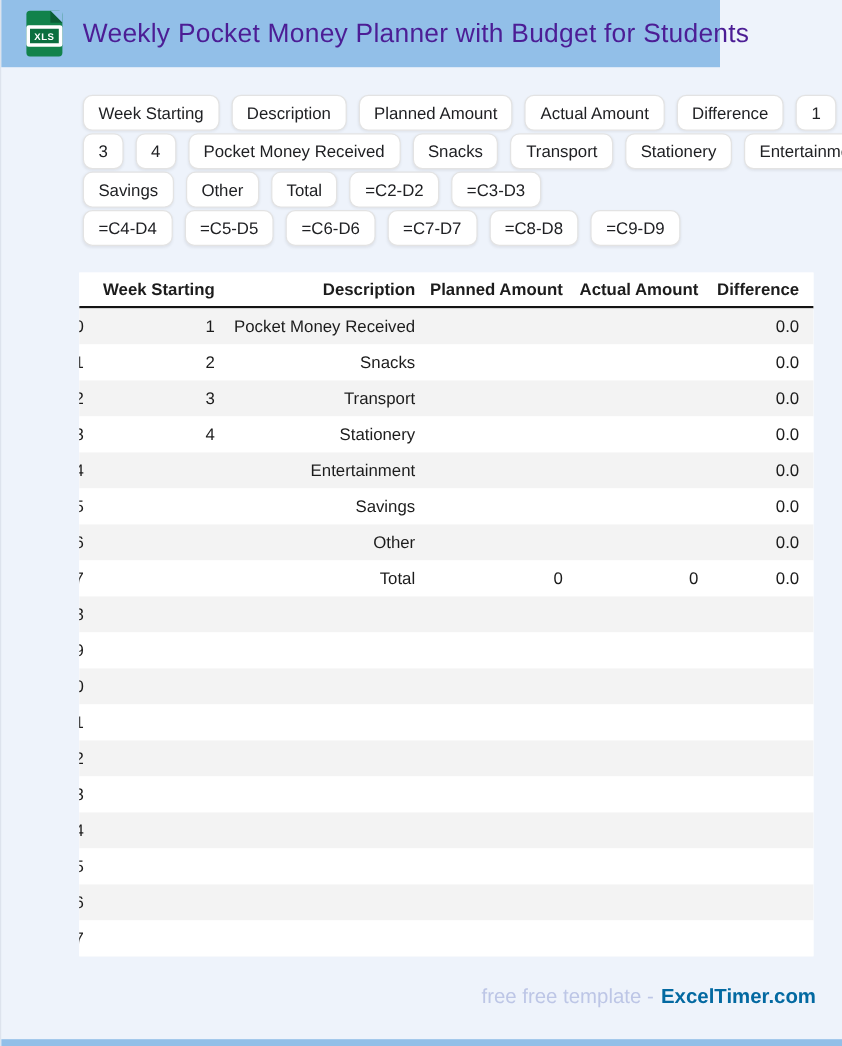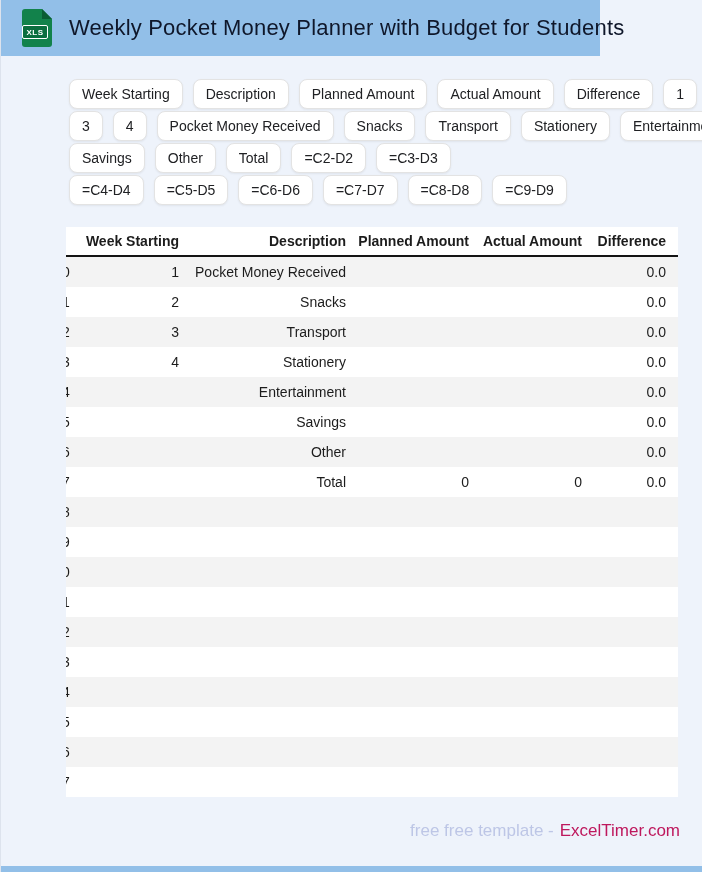--- a/index.html
+++ b/index.html
@@ -20,26 +20,26 @@
   .xls-icon::before{ 
     content:"";position:absolute;top:0;right:0;width:0;height:0;
     border-top:10px solid #92bfe8;border-left:10px solid transparent;
   }
   .xls-icon::after{ 
     content:"";position:absolute;top:0;right:0;width:0;height:0;
     border-bottom:10px solid #0a5c34;border-right:10px solid transparent;
   }
   .xls-band{
     position:absolute;left:0;bottom:8px;width:24px;height:12px;
-    background:#0b6e3f;border:1px solid #ffffff;border-radius:2px;
+    background:#0b6e3f;border:3px solid #ffffff;border-radius:2px;
     color:#ffffff;font-size:8px;font-weight:bold;letter-spacing:.4px;
     display:flex;align-items:center;justify-content:center;
   }
   .title{
-    margin-left:17px;color:#0f172a;font-size:22px;font-weight:500;
+    margin-left:17px;color:#4c1d95;font-size:22px;font-weight:500;
     letter-spacing:.2px;white-space:nowrap;
   }
   
   .chips{position:absolute;left:68px;top:79px;display:flex;flex-direction:column;gap:2px;}
   .chip-row{display:flex;gap:10px;}
   .chip{
     background:#ffffff;border:1px solid #e3e3e3;border-radius:8px;
     padding:4px 12px;font-size:14px;line-height:20px;color:#202124;
     box-shadow:0 1px 2px rgba(60,64,67,.08);white-space:nowrap;
   }
@@ -50,21 +50,21 @@
   }
   .thead{display:flex;height:28px;align-items:center;border-bottom:2px solid #141414;font-weight:bold;background:#ffffff;}
   .cell{text-align:right;box-sizing:border-box;}
   .c1{width:113px;}.c2{width:167px;}.c3{width:123px;}.c4{width:113px;}.c5{width:84px;}
   .trow{position:relative;display:flex;height:30px;align-items:center;}
   .trow.odd{background:#f3f3f3;}
   .trow.even{background:#ffffff;}
   .clipnum{position:absolute;left:-4px;top:0;line-height:30px;}
   
   .footer{position:absolute;top:821px;right:22px;font-size:17px;color:#bdc6e6;white-space:nowrap;}
-  .footer .brand{font-weight:normal;color:#be185d;margin-left:6px;cursor:pointer;}
+  .footer .brand{font-weight:bold;color:#0369a1;margin-left:6px;cursor:pointer;}
   
   .bottombar{position:absolute;left:0;bottom:0;width:702px;height:6px;background:#92bfe8;}
 </style>
 </head>
 <body>
 
 <div class="page">
 
   <div class="topbar">
     <div class="xls-icon">

